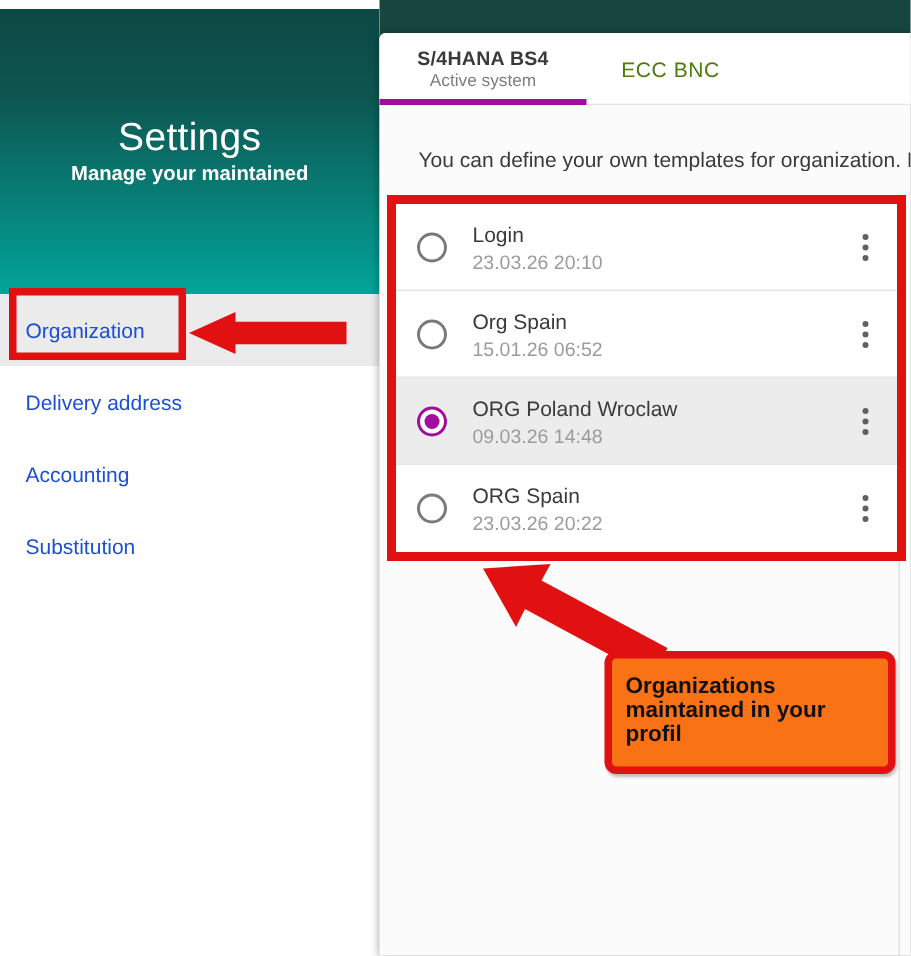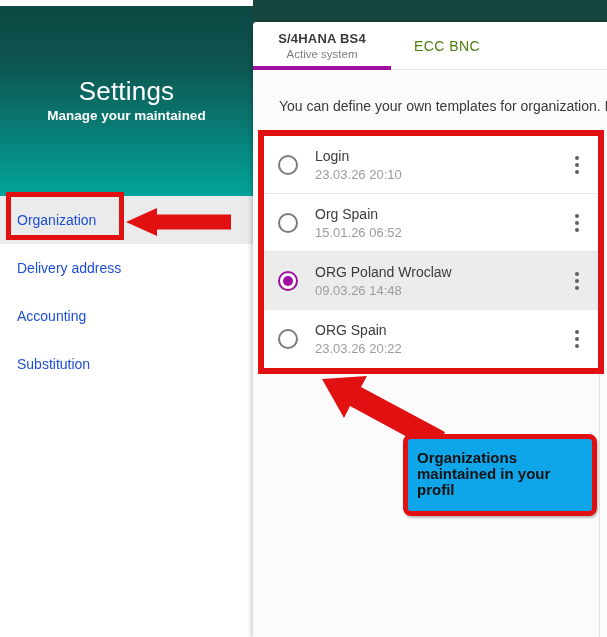--- a/index.html
+++ b/index.html
@@ -55,21 +55,21 @@
   .row-sub { font-size:13px; color:#9c9c9c; margin-top:3px; }
   .kebab { margin-left:auto; display:flex; flex-direction:column; gap:3px; cursor:pointer; padding:2px; }
   .kebab span { width:4px; height:4px; border-radius:50%; background:#606060; display:block; }
 
   .vline { position:absolute; left:599px; top:374px; width:1px; height:263px; background:#e2e2e2; }
 
   
   .org-redbox { position:absolute; left:6px; top:192px; width:118px; height:48px;
     border:5px solid #e11111; z-index:60; pointer-events:none; }
   .callout { position:absolute; left:403px; top:434px; width:194px; height:82px;
-    background:#0ea5e9; border:5px solid #e11111; border-radius:8px;
+    background:#f97316; border:5px solid #e11111; border-radius:8px;
     padding:11px 9px; font-size:15px; line-height:16px; font-weight:700; color:#111;
     z-index:60; box-shadow:1px 2px 2px rgba(0,0,0,.25); }
   .arrows { position:absolute; left:0; top:0; width:607px; height:637px;
     z-index:50; pointer-events:none; }
 </style>
 </head>
 <body>
 
 <div class="dark-strip"></div>
 

